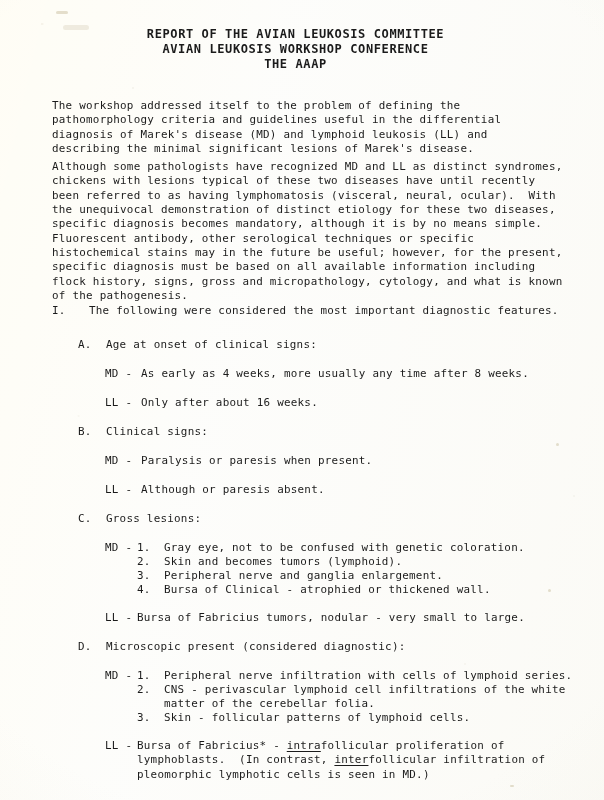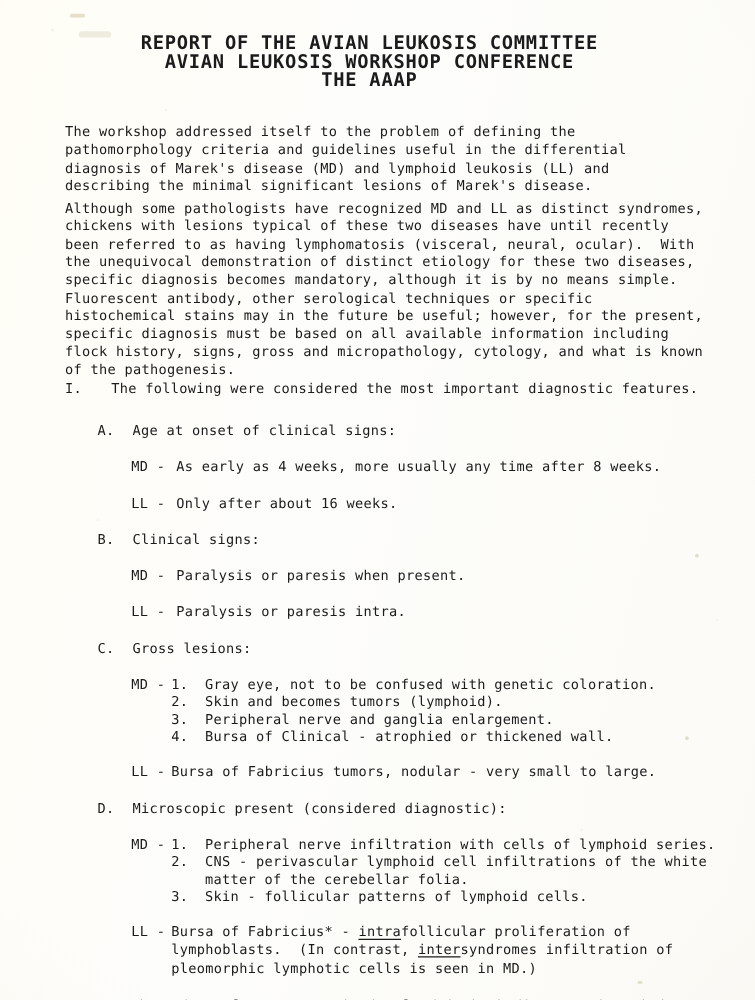--- a/index.html
+++ b/index.html
@@ -51,21 +51,21 @@
   }
 
   
 
   .title-block {
     position: absolute;
     left: 0;
     right: 13px;
     top: 27px;
     text-align: center;
-    font-size: 15px;
+    font-size: 12px;
     line-height: 15.2px;
     letter-spacing: 0.6px;
     font-weight: 700;
   }
   .title-block .tline { display: block; white-space: pre; }
 
   .body-text {
     position: absolute;
     left: 52px;
     font-size: 10.9px;
@@ -147,21 +147,21 @@
     <span class="content">Clinical signs:</span>
   </div>
 
   <div class="row" style="left:105px; top:454px; width:480px;">
     <span class="marker" style="width:36px;">MD -</span>
     <span class="content">Paralysis or paresis when present.</span>
   </div>
 
   <div class="row" style="left:105px; top:483px; width:480px;">
     <span class="marker" style="width:36px;">LL -</span>
-    <span class="content">Paralysis or paresis intra.</span>
+    <span class="content">Although or paresis absent.</span>
   </div>
 
   <div class="row" style="left:78px; top:512px; width:510px;">
     <span class="marker" style="width:28px;">C.</span>
     <span class="content">Gross lesions:</span>
   </div>
 
   <div class="row" style="left:105px; top:541px; width:490px;">
     <span class="marker" style="width:32px;">MD -</span>
     <span class="marker" style="width:27px;">1.</span>
@@ -204,21 +204,21 @@
     <span class="content">CNS - perivascular lymphoid cell infiltrations of the white matter of the cerebellar folia.</span>
   </div>
 
   <div class="row" style="left:137px; top:711px; width:458px;">
     <span class="marker" style="width:27px;">3.</span>
     <span class="content">Skin - follicular patterns of lymphoid cells.</span>
   </div>
 
   <div class="row" style="left:105px; top:739px; width:450px;">
     <span class="marker" style="width:32px;">LL -</span>
-    <span class="content"><span>Bursa of Fabricius* - </span><span class="u">intra</span><span>follicular proliferation of lymphoblasts.  (In contrast, </span><span class="u">inter</span><span>syndromes infiltration of pleomorphic lymphotic cells is seen in MD.)</span></span>
+    <span class="content"><span>Bursa of Fabricius* - </span><span class="u">intra</span><span>follicular proliferation of lymphoblasts.  (In contrast, </span><span class="u">inter</span><span>follicular infiltration of pleomorphic lymphotic cells is seen in MD.)</span></span>
   </div>
 
   <div class="row" style="left:52px; top:798px; width:530px;">
     <span class="marker" style="width:12px;">*</span>
     <span class="content">Many other visceral organs can be involved in both diseases, but their pathomorphology are not particularly useful in a differential diagnosis.</span>
   </div>
 
 </div>
 
 </body></html>

